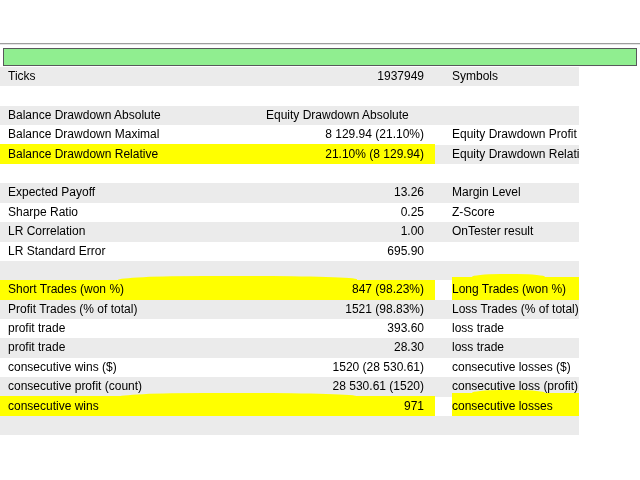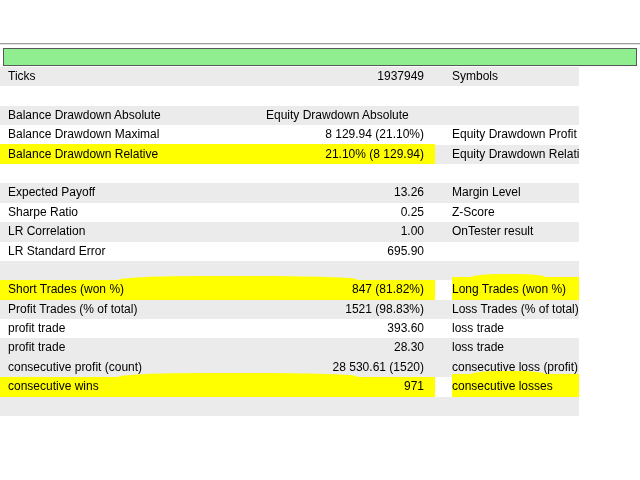--- a/index.html
+++ b/index.html
@@ -104,37 +104,42 @@
   </div>
     <div class="row shade-gray">
     <div class="c-label"></div>
     <div class="c-value"></div>
     <div class="c-right"></div>
   </div>
     <div class="row shade-white">
       <div class="marker marker-right"></div>
       <div class="marker marker-left with-bump"></div>
     <div class="c-label">Short Trades (won %)</div>
-    <div class="c-value">847 (81.82%)</div>
+    <div class="c-value">847 (98.23%)</div>
     <div class="c-right">Long Trades (won %)</div>
   </div>
     <div class="row shade-gray">
     <div class="c-label">Profit Trades (% of total)</div>
     <div class="c-value">1521 (98.83%)</div>
     <div class="c-right">Loss Trades (% of total)</div>
   </div>
     <div class="row shade-white">
     <div class="c-label">profit trade</div>
     <div class="c-value">393.60</div>
     <div class="c-right">loss trade</div>
   </div>
     <div class="row shade-gray">
     <div class="c-label">profit trade</div>
     <div class="c-value">28.30</div>
     <div class="c-right">loss trade</div>
+  </div>
+    <div class="row shade-white">
+    <div class="c-label">consecutive wins ($)</div>
+    <div class="c-value">1520 (28 530.61)</div>
+    <div class="c-right">consecutive losses ($)</div>
   </div>
     <div class="row shade-gray">
     <div class="c-label">consecutive profit (count)</div>
     <div class="c-value">28 530.61 (1520)</div>
     <div class="c-right">consecutive loss (profit)</div>
   </div>
     <div class="row shade-white">
       <div class="marker marker-right"></div>
       <div class="marker marker-left with-bump"></div>
     <div class="c-label">consecutive wins</div>

